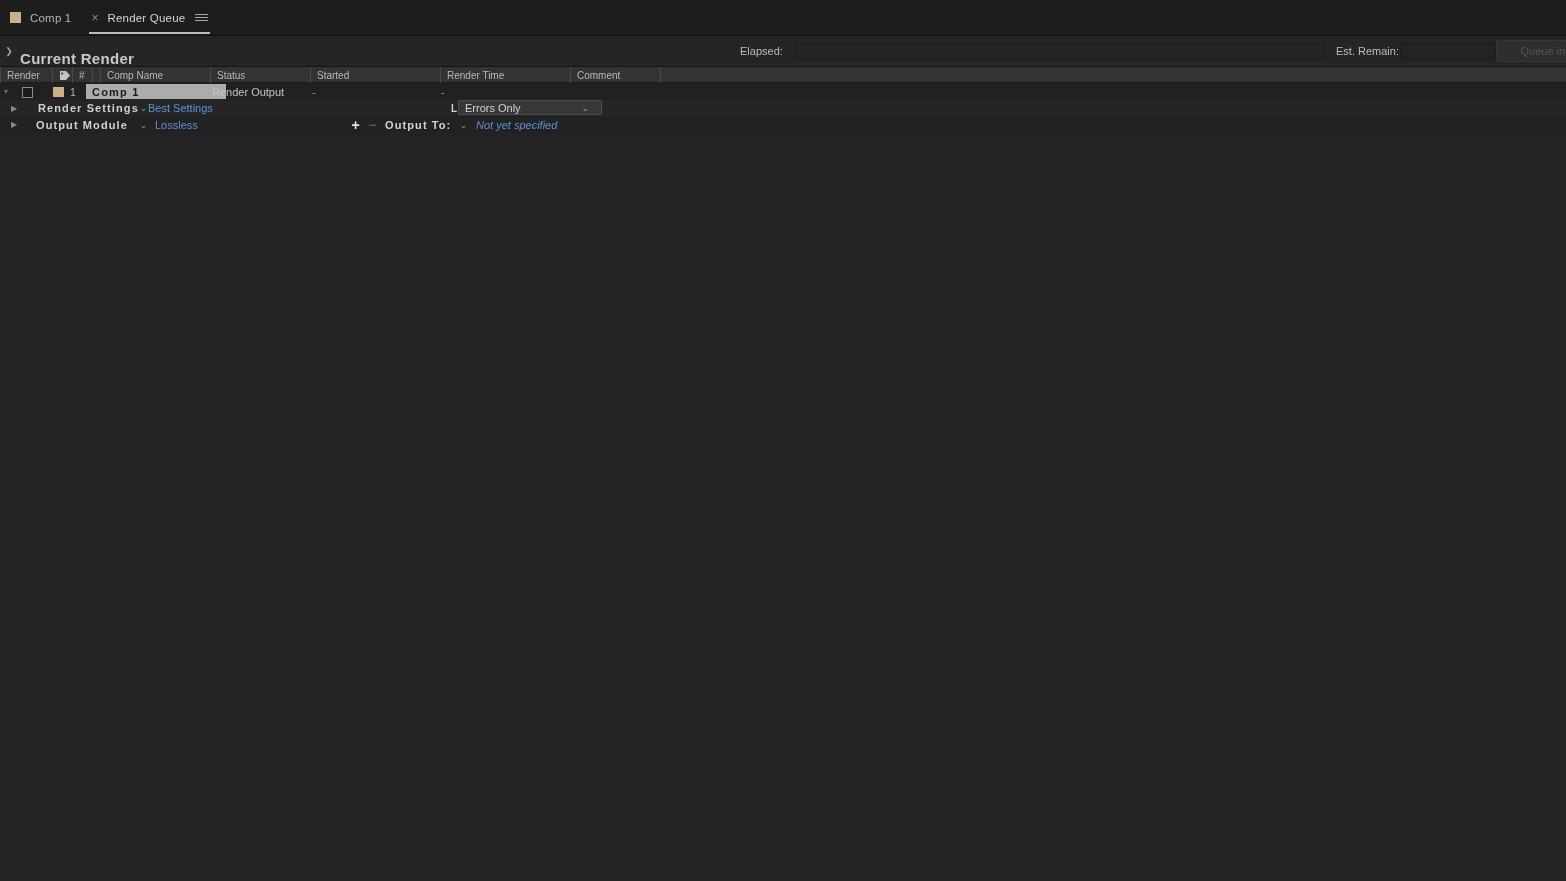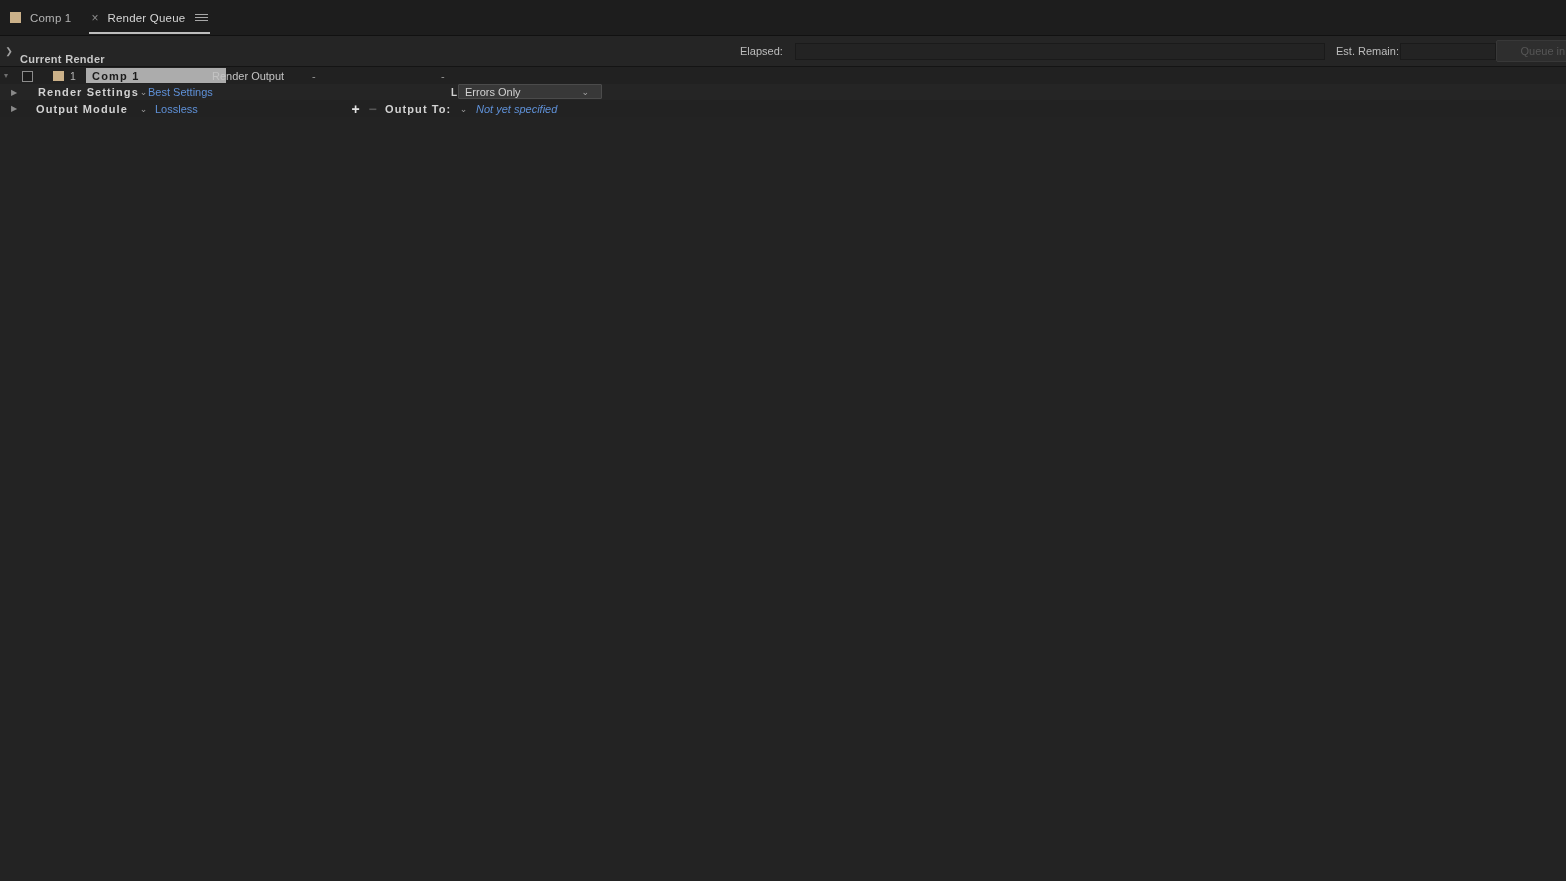--- a/index.html
+++ b/index.html
@@ -81,21 +81,21 @@
   .twirl {
     width: 14px;
     margin-left: 2px;
     text-align: center;
     font-size: 9px;
     color: #a0a0a0;
     line-height: 1;
     flex: none;
   }
   .cr-title {
-    font-size: 11px;
+    font-size: 15px;
     font-weight: bold;
     color: #c8c8c8;
     letter-spacing: .3px;
     margin-left: 4px;
     margin-top: 15px;
   }
   .cr-elapsed-label {
     position: absolute;
     left: 740px;
     font-size: 11px;
@@ -310,20 +310,37 @@
 
     <span class="cr-elapsed-label">Elapsed:</span>
     <span class="cr-elapsed-field"></span>
 
     <span class="cr-remain-label">Est. Remain:</span>
     <span class="cr-remain-field"></span>
 
     <span class="ame-button">Queue in AME</span>
   </div>
 
+  <div class="colhead">
+    <span class="cell" style="left:0px;width:52px">Render</span>
+    <span class="cell" style="left:52px;width:20px">
+      <svg class="tag-icon" width="12" height="11" viewBox="0 0 12 11">
+        <path d="M1 1h6l4 4.5L7 10H1z" fill="#c4c4c4"></path>
+        <circle cx="3.2" cy="3.4" r="1" fill="#333"></circle>
+      </svg>
+    </span>
+    <span class="cell" style="left:72px;width:20px">#</span>
+    <span class="cell" style="left:92px;width:8px">.</span>
+    <span class="cell" style="left:100px;width:110px">Comp Name</span>
+    <span class="cell" style="left:210px;width:100px">Status</span>
+    <span class="cell" style="left:310px;width:130px">Started</span>
+    <span class="cell" style="left:440px;width:130px">Render Time</span>
+    <span class="cell" style="left:570px;width:90px">Comment</span>
+    <span class="cell" style="left:660px;width:906px"></span>
+  </div>
 
   <div class="comprow">
     <span class="row-twirl">▾</span>
     <span class="row-check"></span>
     <span class="row-swatch"></span>
     <span class="row-index">1</span>
     <span class="row-name">Comp 1</span>
     <span class="row-status">Render Output</span>
     <span class="row-dash" style="left:312px">-</span>
     <span class="row-dash" style="left:441px">-</span>

